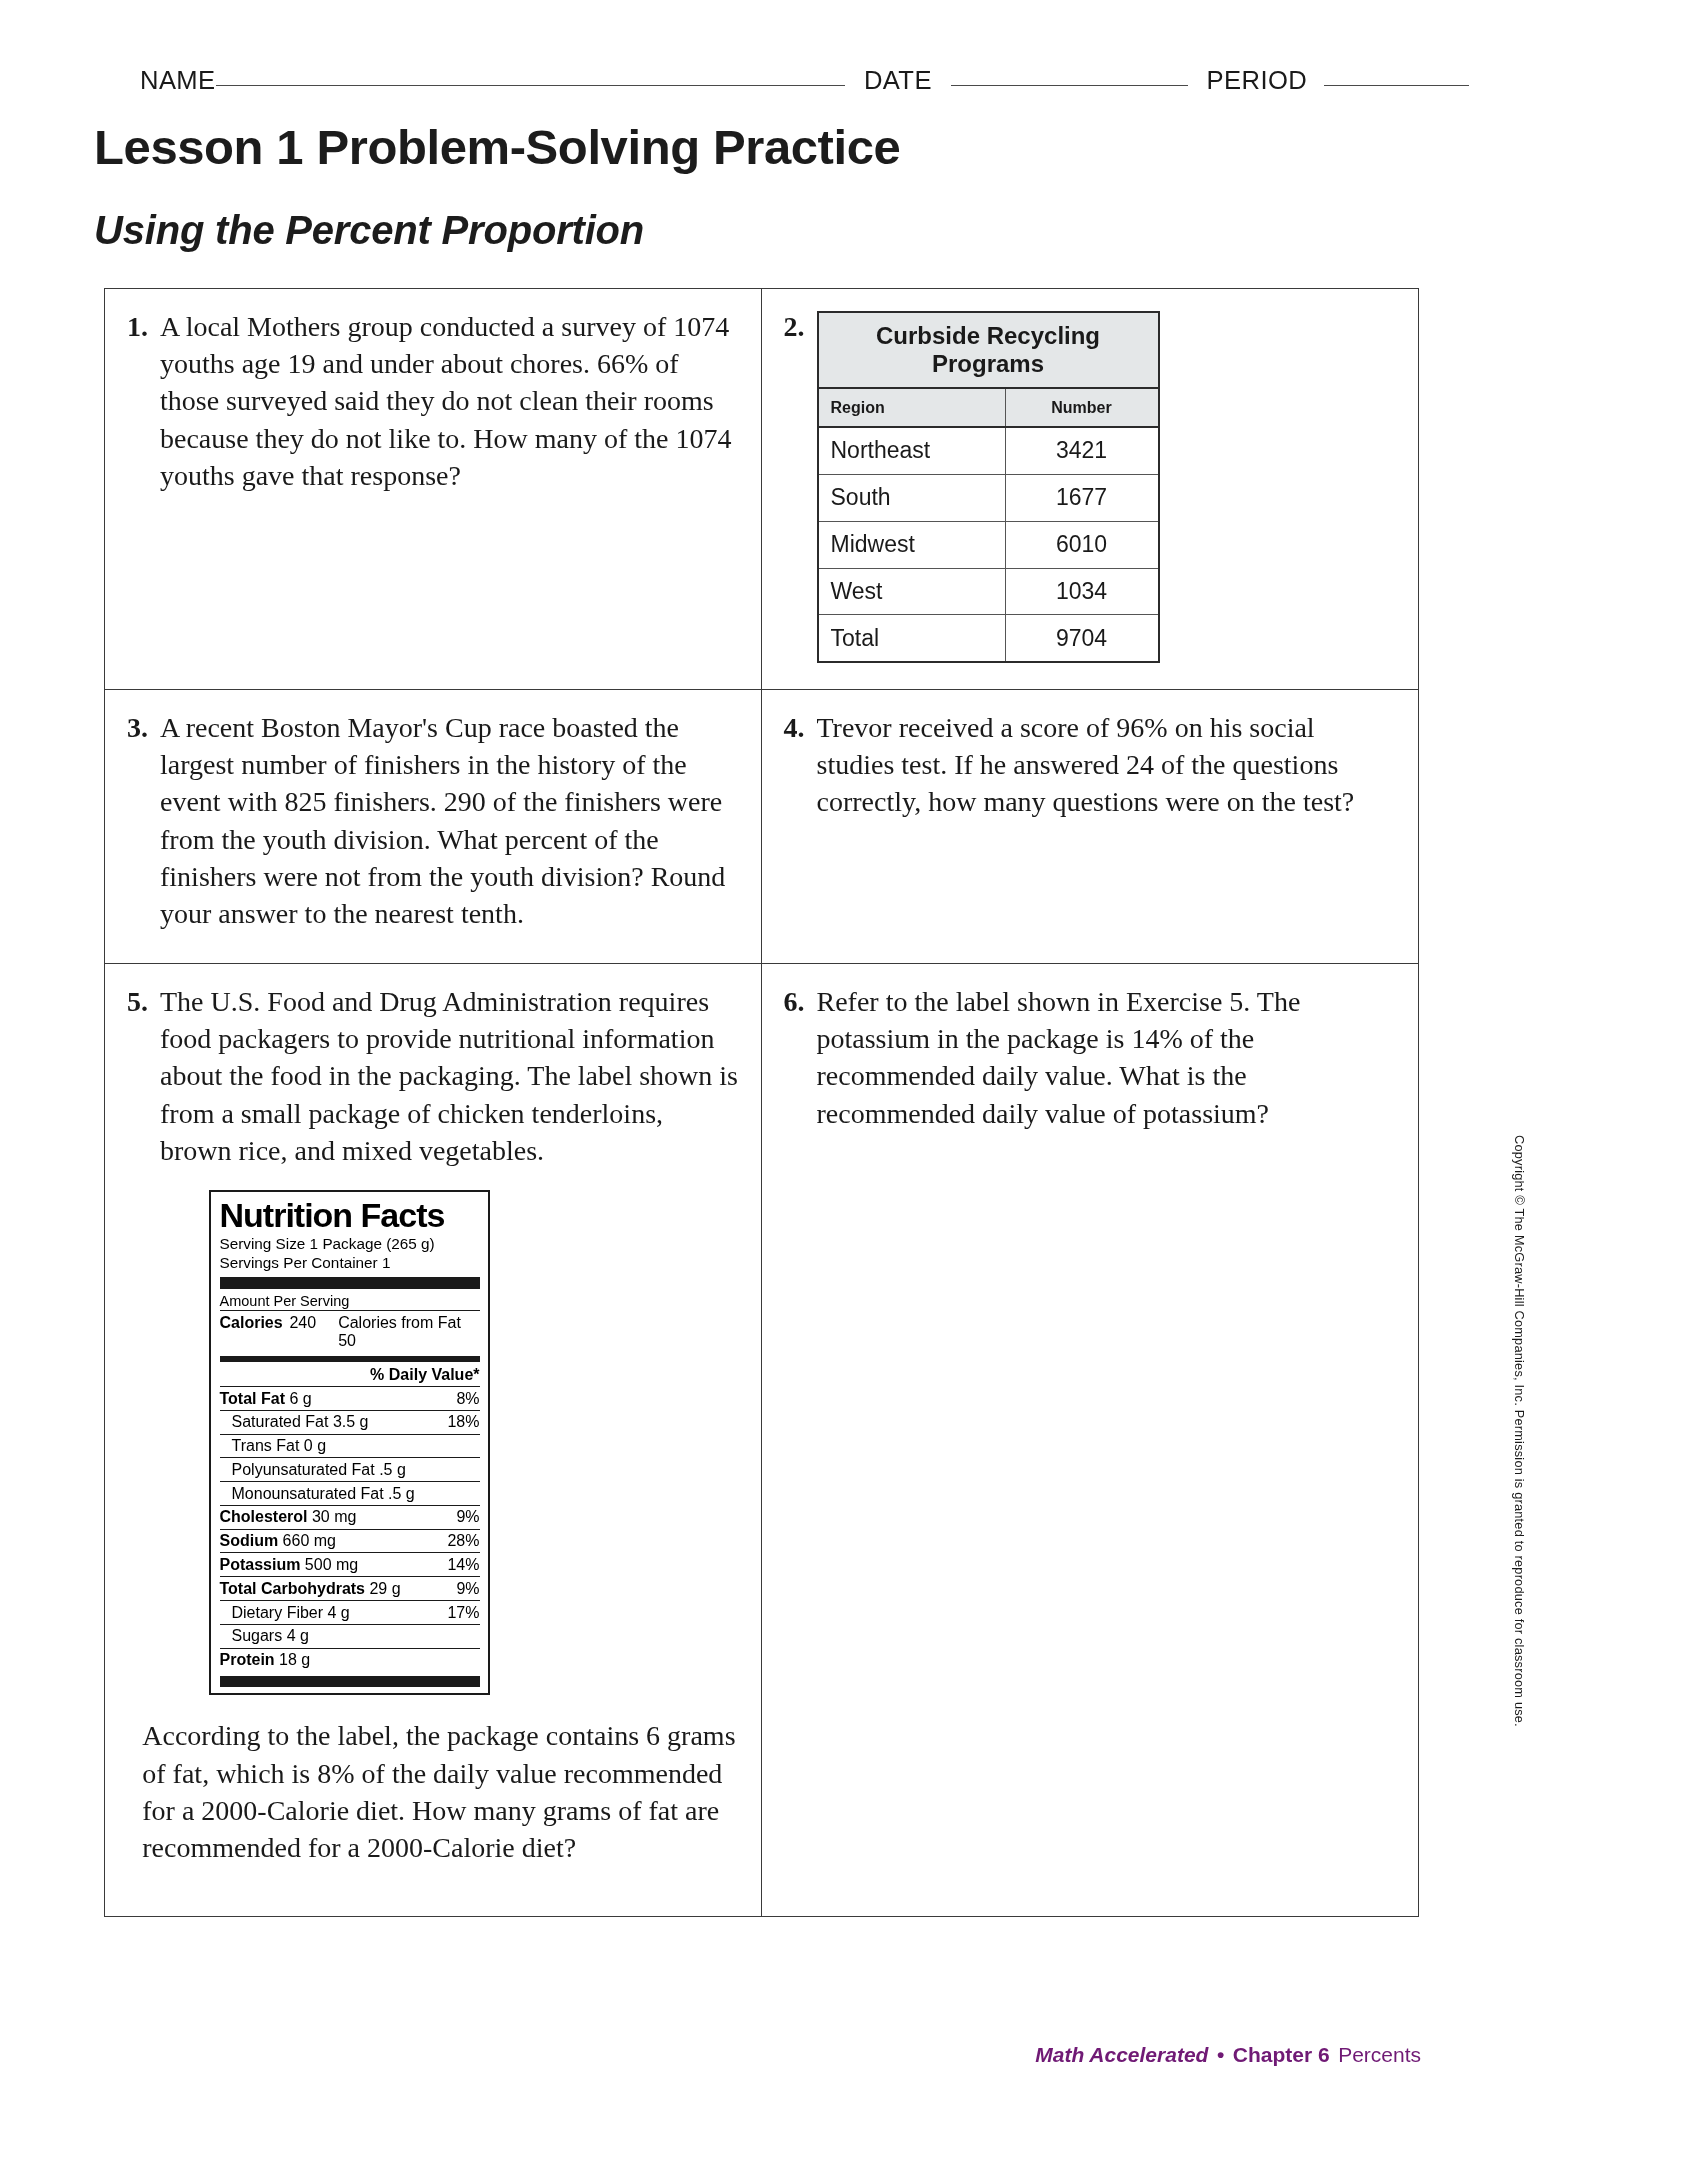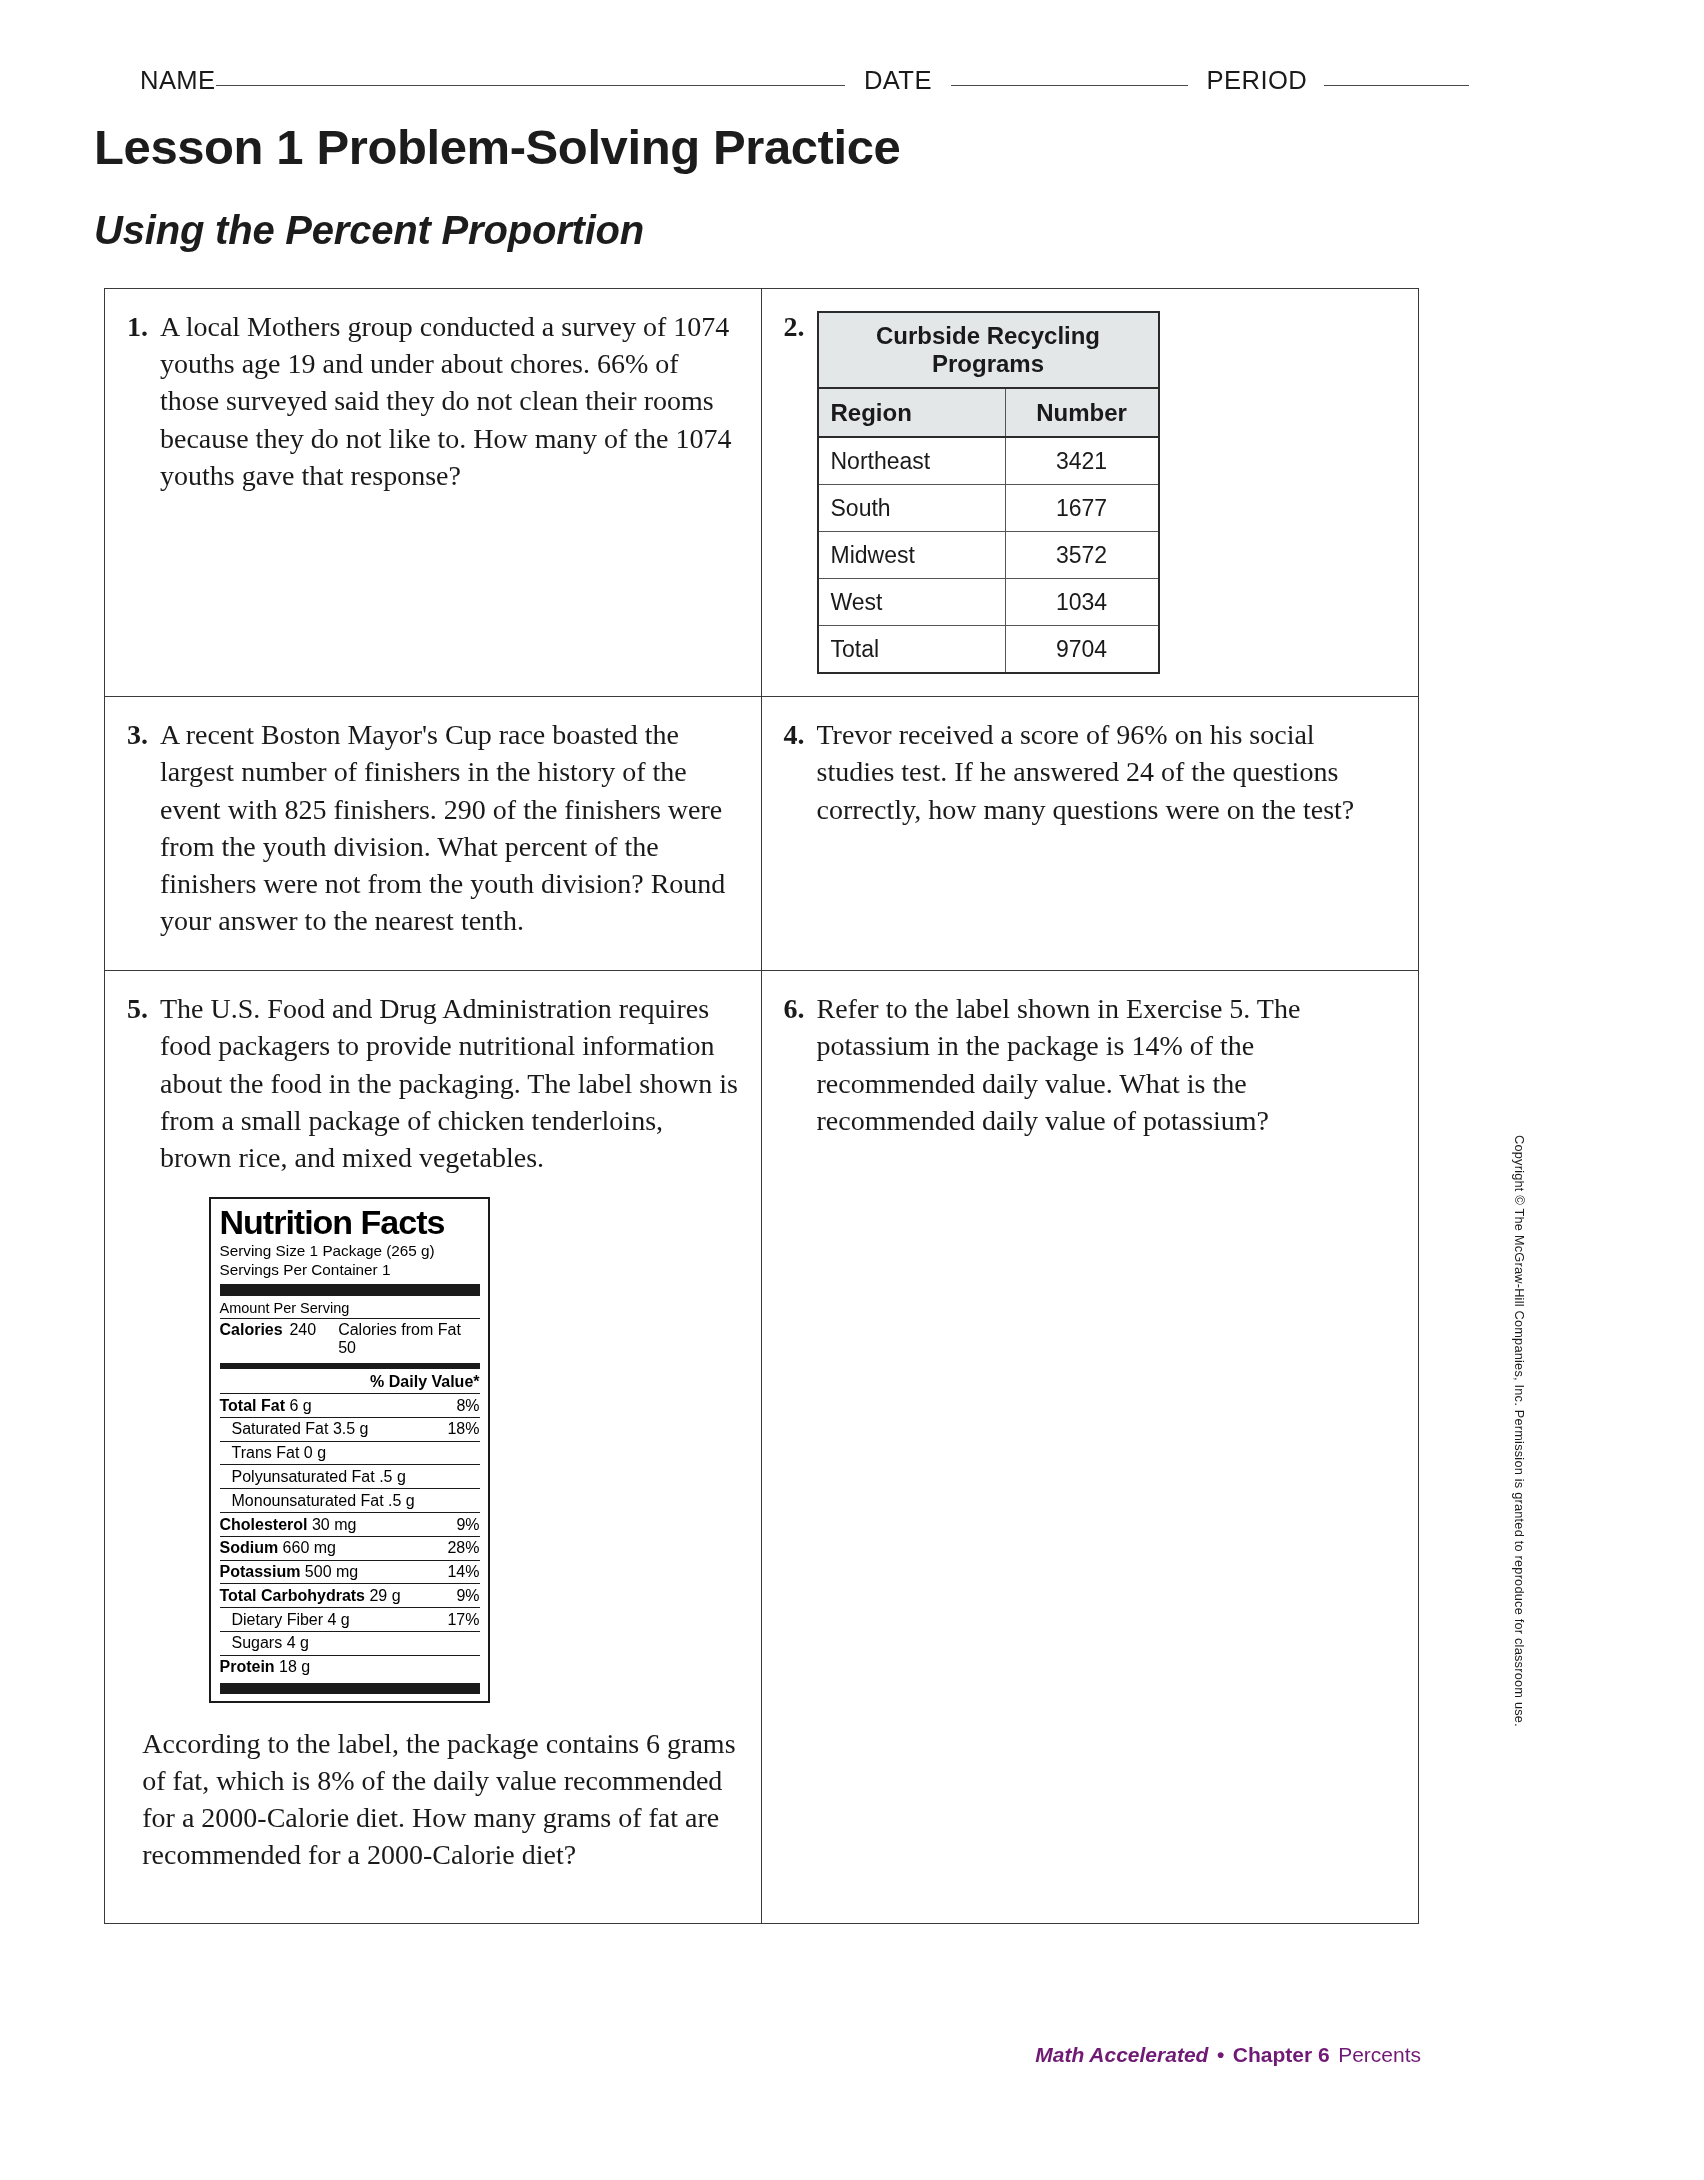--- a/index.html
+++ b/index.html
@@ -133,21 +133,21 @@
     text-align: center;
     font-size: 24px;
     line-height: 1.18;
     padding: 8.5px 15.3px;
     border-bottom: 2.1px solid #2b2b2b;
   }
   .recycle-table .col-head {
     background: #e4e7e8;
     font-weight: bold;
     text-align: center;
-    font-size: 24px;
+    font-size: 16px;
     border-bottom: 2.1px solid #2b2b2b;
   }
   .recycle-table .c-region { text-align: left;   width: 162px; }
   .recycle-table .c-number { text-align: center; width: 128px; }
 
   
   .nf {
     width: 281px;
     margin: 20.4px 0 0 82px;
     border: 2.6px solid #1a1a1a;
@@ -298,21 +298,21 @@
                 <tr>
                   <td class="c-region">Northeast</td>
                   <td class="c-number">3421</td>
                 </tr>
                 <tr>
                   <td class="c-region">South</td>
                   <td class="c-number">1677</td>
                 </tr>
                 <tr>
                   <td class="c-region">Midwest</td>
-                  <td class="c-number">3572</td>
+                  <td class="c-number">6010</td>
                 </tr>
                 <tr>
                   <td class="c-region">West</td>
                   <td class="c-number">1034</td>
                 </tr>
                 <tr>
                   <td class="c-region">Total</td>
                   <td class="c-number">9704</td>
                 </tr>
               </tbody>

